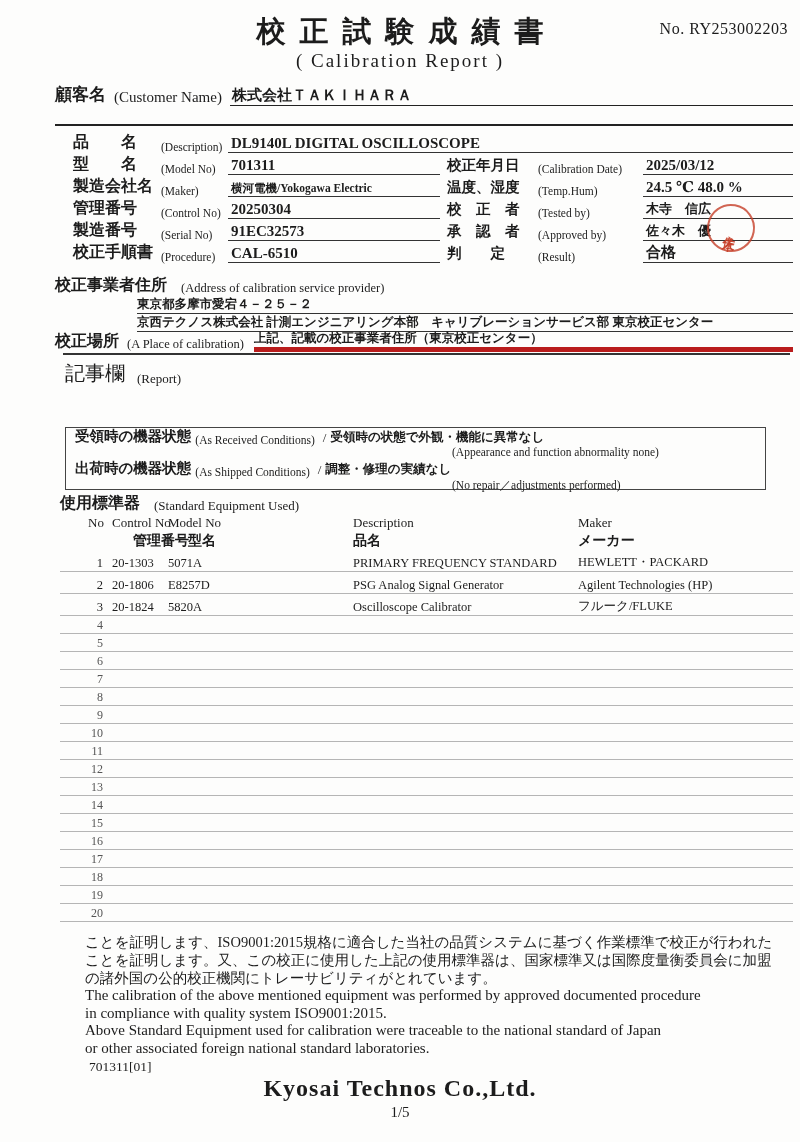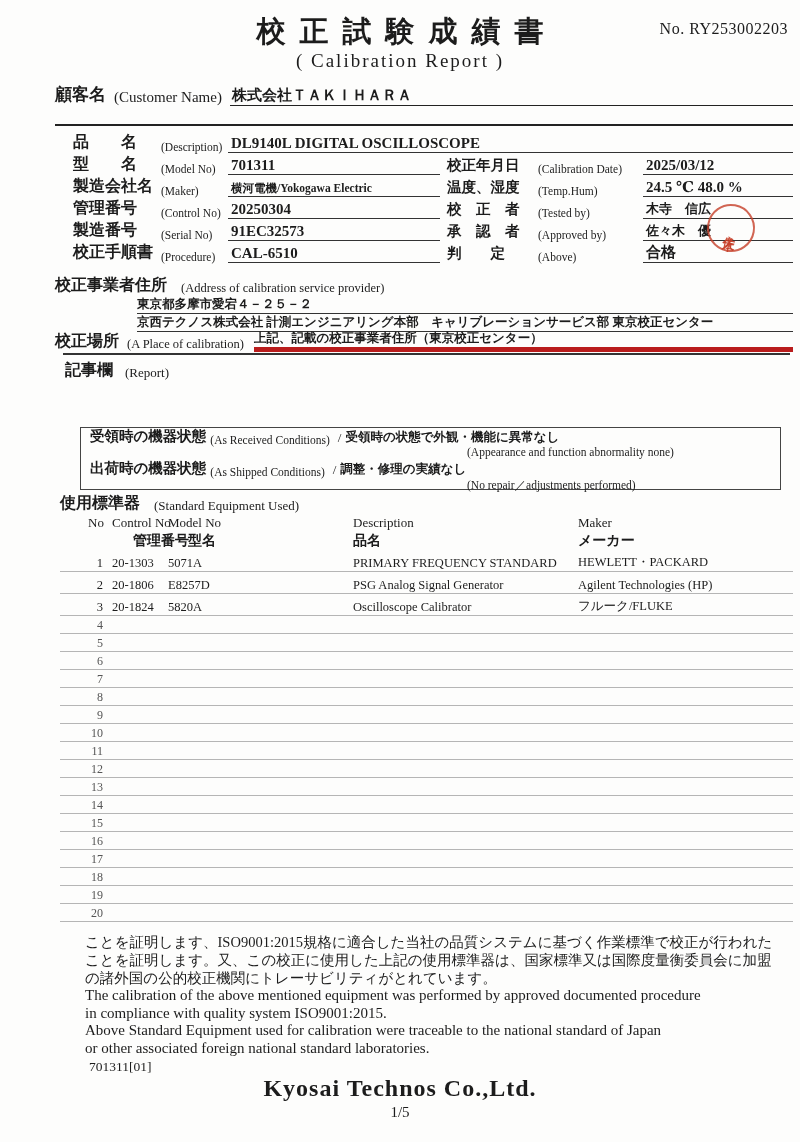--- a/index.html
+++ b/index.html
@@ -42,24 +42,24 @@
   .addr .l0{display:flex;align-items:flex-end;height:19px;}
   .addr .l0 .jp{font-size:16px;margin-right:14px;white-space:nowrap;}
   .addr .l0 .en{font-size:12.5px;font-weight:400;white-space:nowrap;}
   .addr .ln{margin-left:82px;border-bottom:1px solid #333;font-size:12.5px;height:17px;white-space:nowrap;}
   .addr .lp{display:flex;align-items:flex-end;height:20px;}
   .addr .lp .jp{font-size:16px;margin-right:8px;white-space:nowrap;}
   .addr .lp .en{font-size:12.5px;font-weight:400;margin-right:10px;white-space:nowrap;}
   .addr .lp .val{flex:1;font-size:12.5px;border-bottom:5px solid #b91c1c;white-space:nowrap;}
   .hr2{top:353px;left:63px;right:10px;border-top:2px solid #333;height:0;}
   .report{top:360px;left:65px;display:flex;align-items:flex-end;}
-  .report .jp{font-size:16px;font-weight:700;margin-right:12px;}
+  .report .jp{font-size:20px;font-weight:400;margin-right:12px;}
   .report .en{font-size:13px;}
   
-  .cond{top:427px;left:65px;width:701px;height:63px;border:1.5px solid #444;padding:3px 0 0 9px;box-sizing:border-box;margin-left:15px;}
+  .cond{top:427px;left:65px;width:701px;height:63px;border:1.5px solid #444;padding:3px 0 0 9px;box-sizing:border-box;}
   .cond .row{display:flex;align-items:flex-end;height:15px;white-space:nowrap;}
   .cond .jp{font-size:14.5px;font-weight:600;}
   .cond .en{font-size:11.5px;margin:0 4px;}
   .cond .sl{font-size:13px;margin:0 4px;}
   .cond .vjp{font-size:12.5px;font-weight:600;}
   .cond .sub{height:15px;margin-left:377px;font-size:11.5px;white-space:nowrap;}
   .cond .row2{margin-top:2px;}
   
   .equip{top:496px;left:60px;right:7px;}
   .eq-title{display:flex;align-items:flex-end;height:18px;}
@@ -152,21 +152,21 @@
           <span class="ren">(Tested by)</span>
           <span class="rv name">木寺　信広</span>
         </div>
         <div class="rr">
           <span class="rjp">承　認　者</span>
           <span class="ren">(Approved by)</span>
           <span class="rv name">佐々木　優</span>
         </div>
         <div class="rr">
           <span class="rjp">判　　定</span>
-          <span class="ren">(Above)</span>
+          <span class="ren">(Result)</span>
           <span class="rv">合格</span>
         </div>
       </div>
     </div>
   </div>
 
   <div class="abs stamp">
     <span>佐々木</span>
   </div>
 

